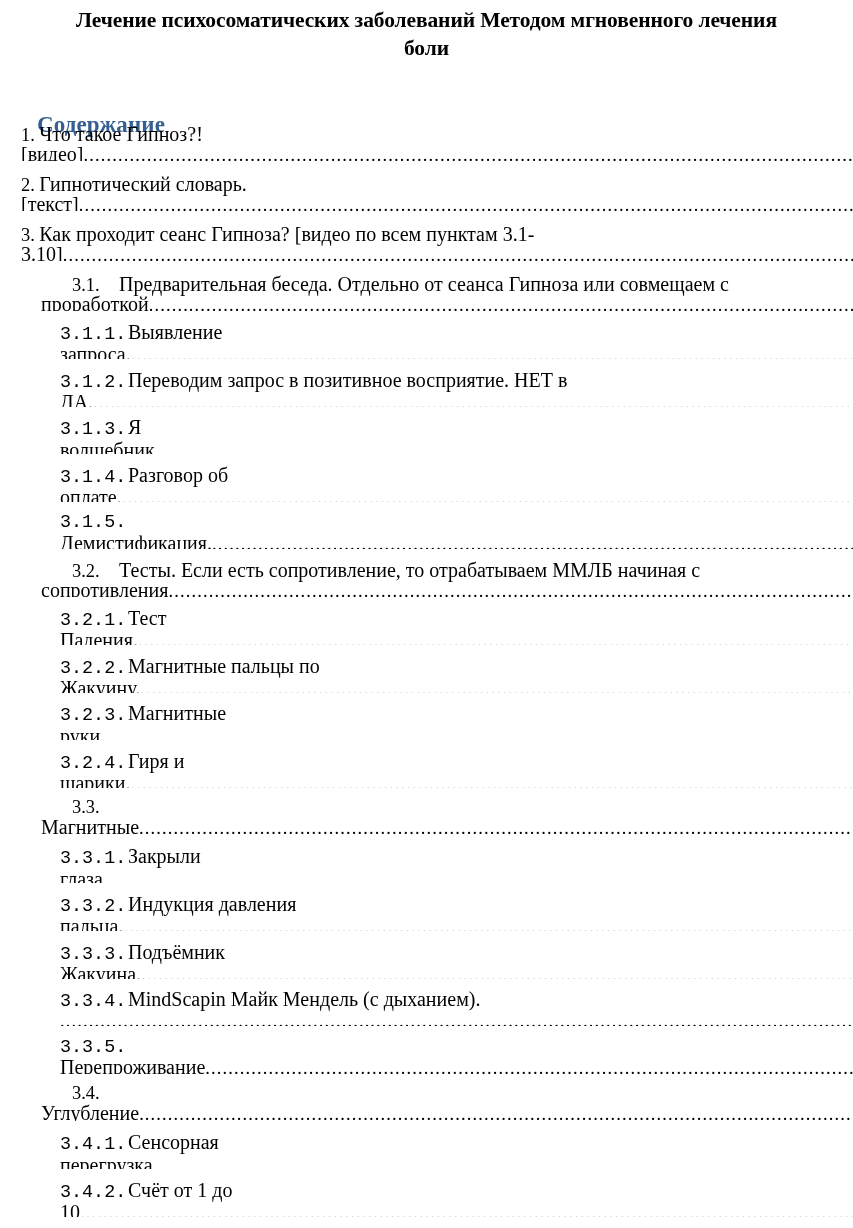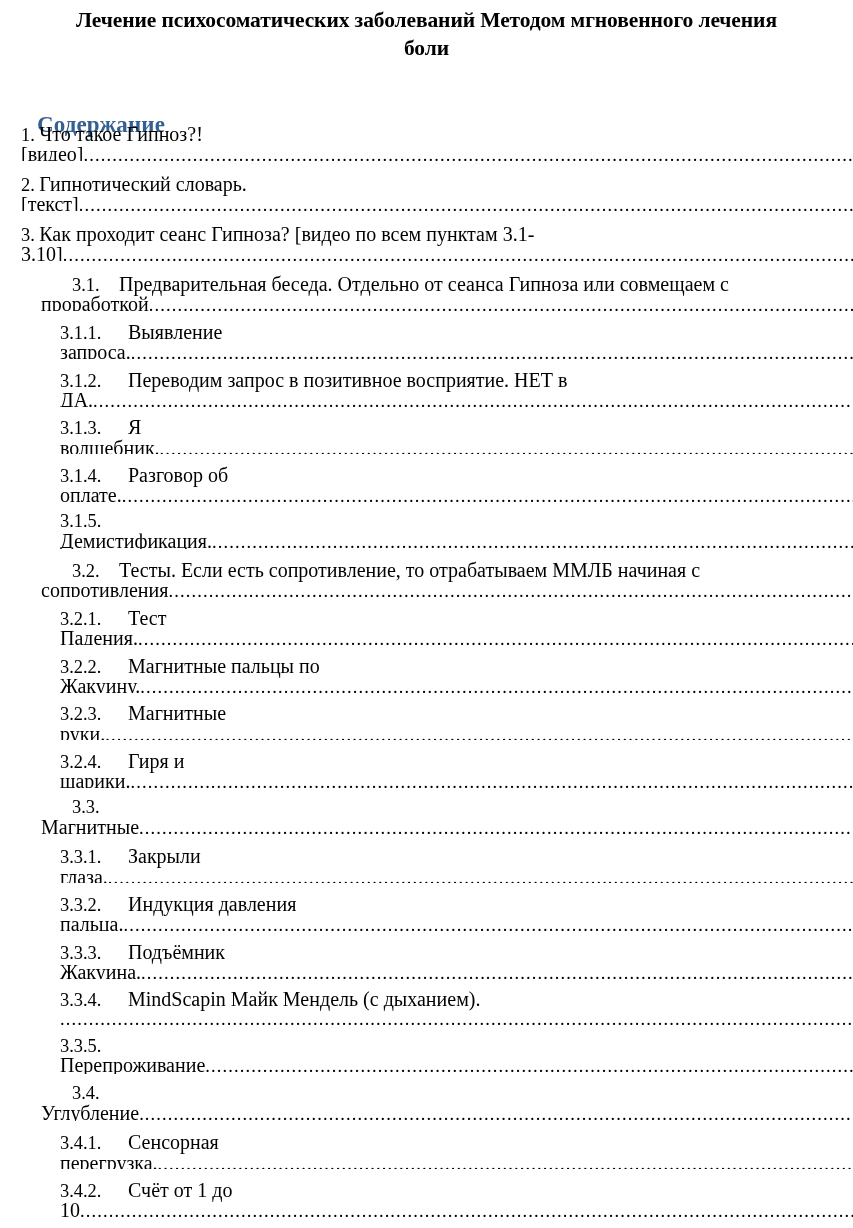--- a/index.html
+++ b/index.html
@@ -110,21 +110,21 @@
     padding-left: 41px;
     margin-bottom: 11.0px;
   }
   .lvl2 .num { width: 47px; margin-left: 31px; }
 
   
   .lvl3 {
     padding-left: 60px;
     margin-bottom: 10.6px;
   }
-  .lvl3 .num { width: 68px; }
+  .lvl3 .num { width: 68px; font-family: Liberation Mono, monospace; }
 </style>
 </head>
 <body>
 
 <div class="page">
 
   <h1 class="doc-title">Лечение психосоматических заболеваний Методом мгновенного лечения боли</h1>
 
   <h2 class="toc-heading">Содержание</h2>
 

